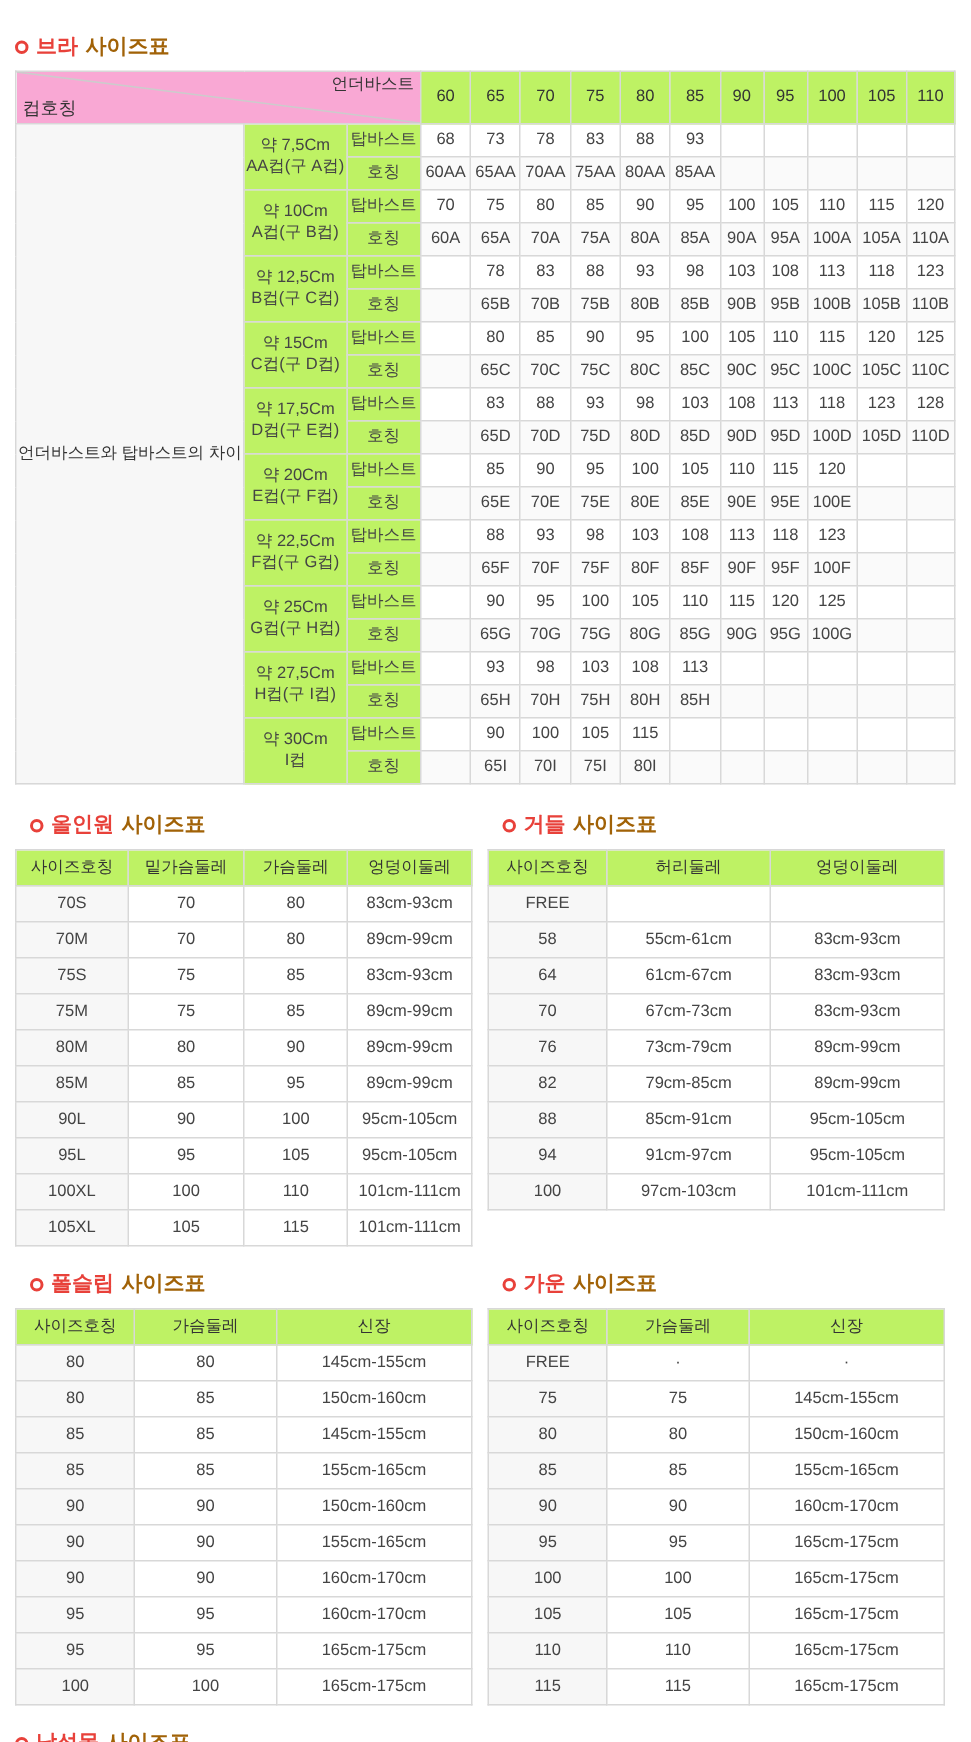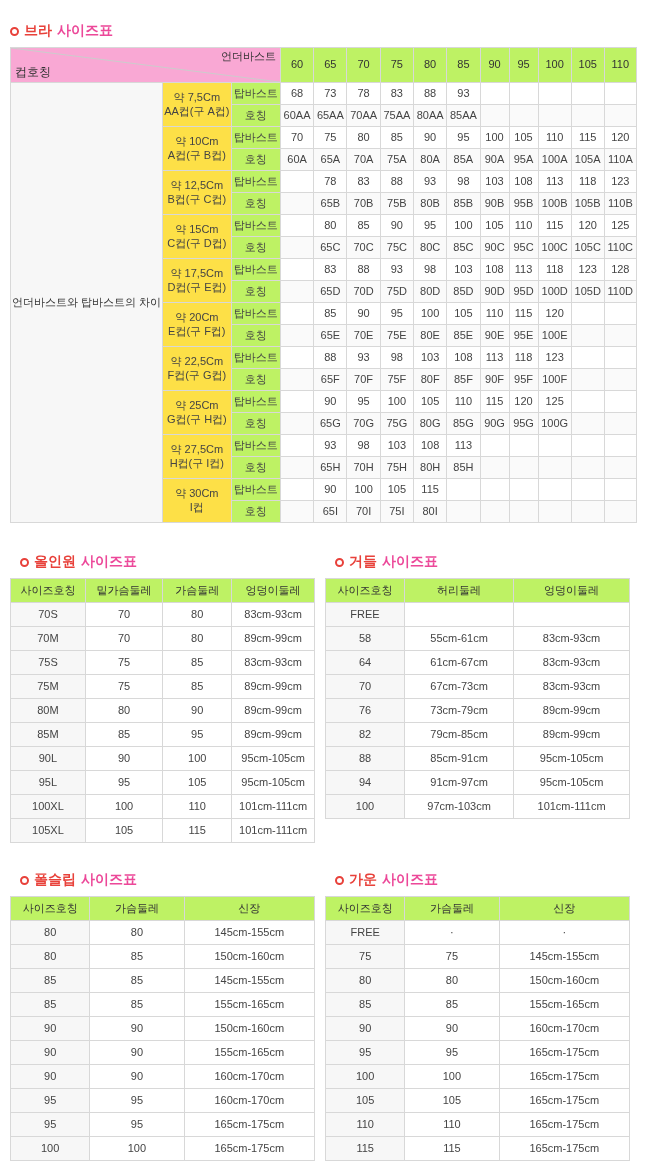--- a/index.html
+++ b/index.html
@@ -31,21 +31,21 @@
     color: #333333;
   }
   .sec-title .dot {
     width: 9px; height: 9px;
     border-radius: 50%;
     border: 2px solid #e8413a;
     box-sizing: border-box;
     display: inline-block;
   }
   .sec-title .hl { color: #e8413a; }
-  .sec-title .rest { color: #ec4899; }
+  .sec-title .rest { color: #a16207; }
 
   
   table.grid {
     border-collapse: collapse;
     border-spacing: 0;
     font-size: 11px;
     color: #444;
     background: #fff;
   }
   table.grid td, table.grid th {
@@ -83,41 +83,41 @@
   }
   .bra .vert {
     background: #f7f7f7;
     width: 16px;
     font-size: 11px;
     line-height: 1.3;
     color: #333;
     padding: 0 1px;
   }
   .bra .cupname {
-    background: #fde047;
+    background: #bef264;
     width: 60px;
     font-size: 11px;
     line-height: 1.25;
     color: #444;
   }
   .bra .rowlbl {
     background: #bef264;
     width: 52px;
     font-size: 11px;
     color: #444;
   }
   .bra .num { width: 38px; }
 
   
   .two-col {
     display: flex;
     gap: 10px;
     margin: 0 10px 16px 10px;
   }
-  .col { width: 305px; margin-top: 12px; }
+  .col { width: 305px; }
   .col table.grid { width: 305px; }
   .col table.grid td { height: 19px; }
 </style>
 </head>
 <body>
 
 <div class="page">
 
   <div class="sec-title">
     <span class="dot"></span>

